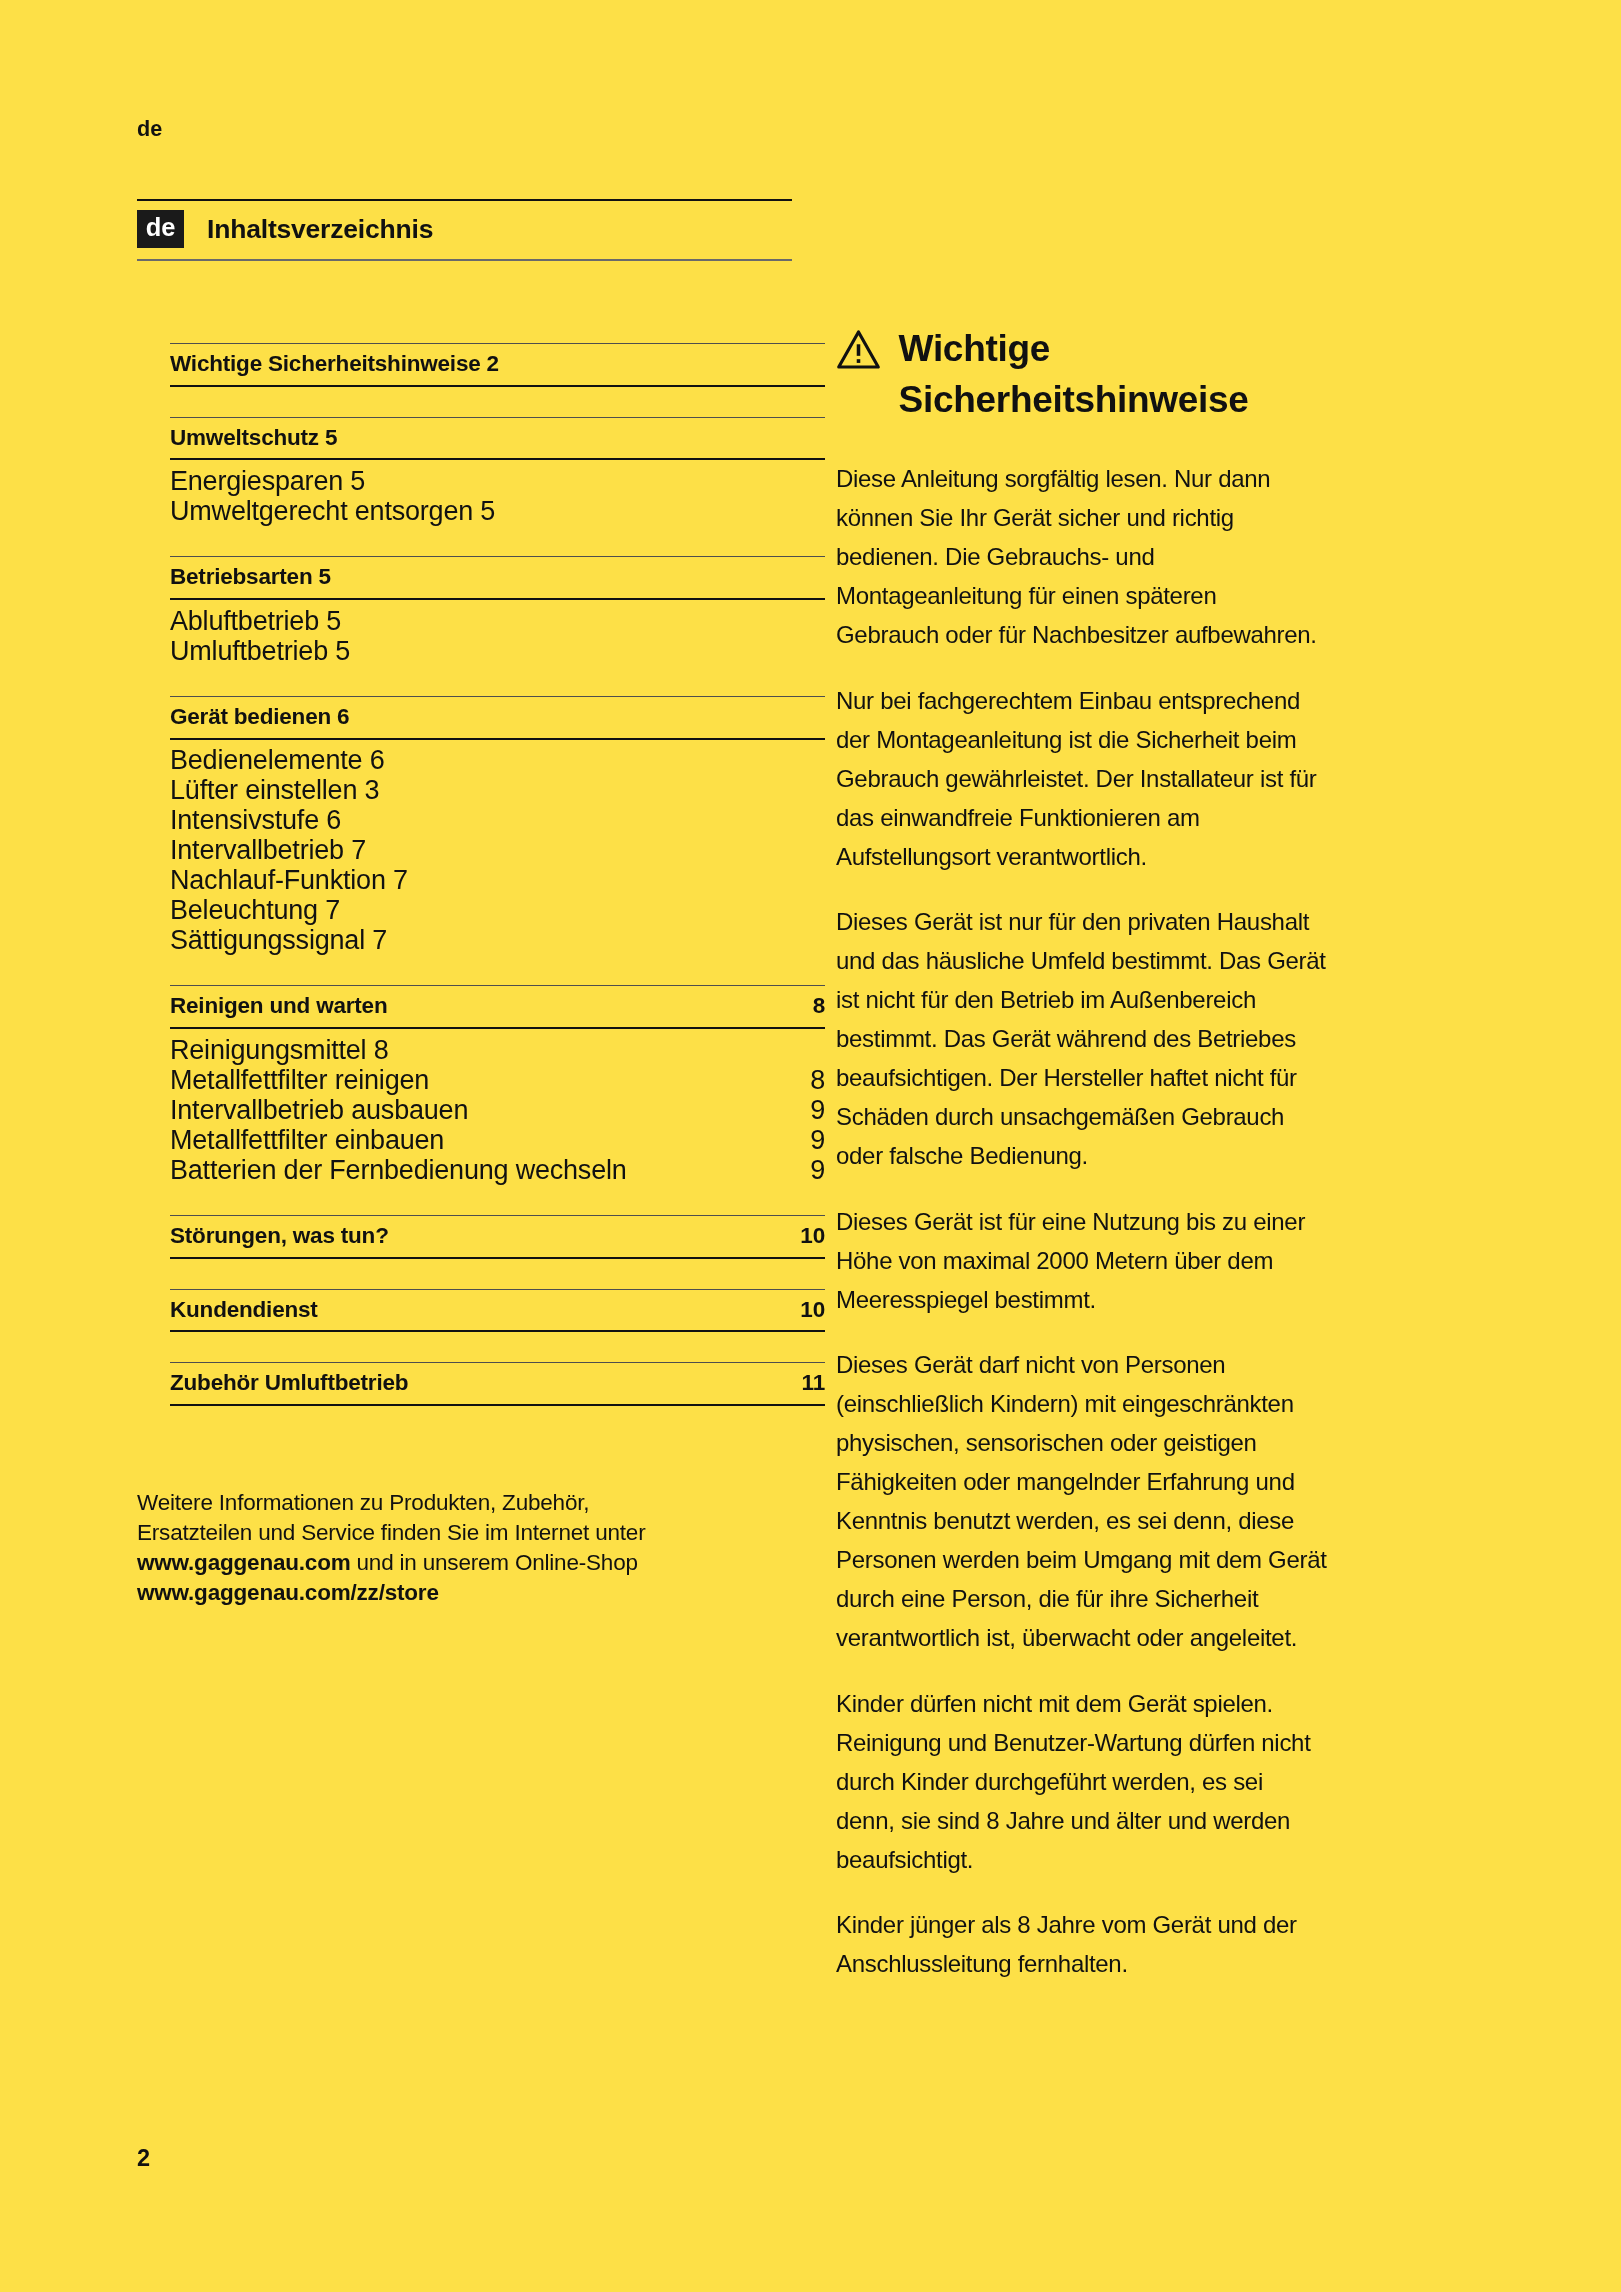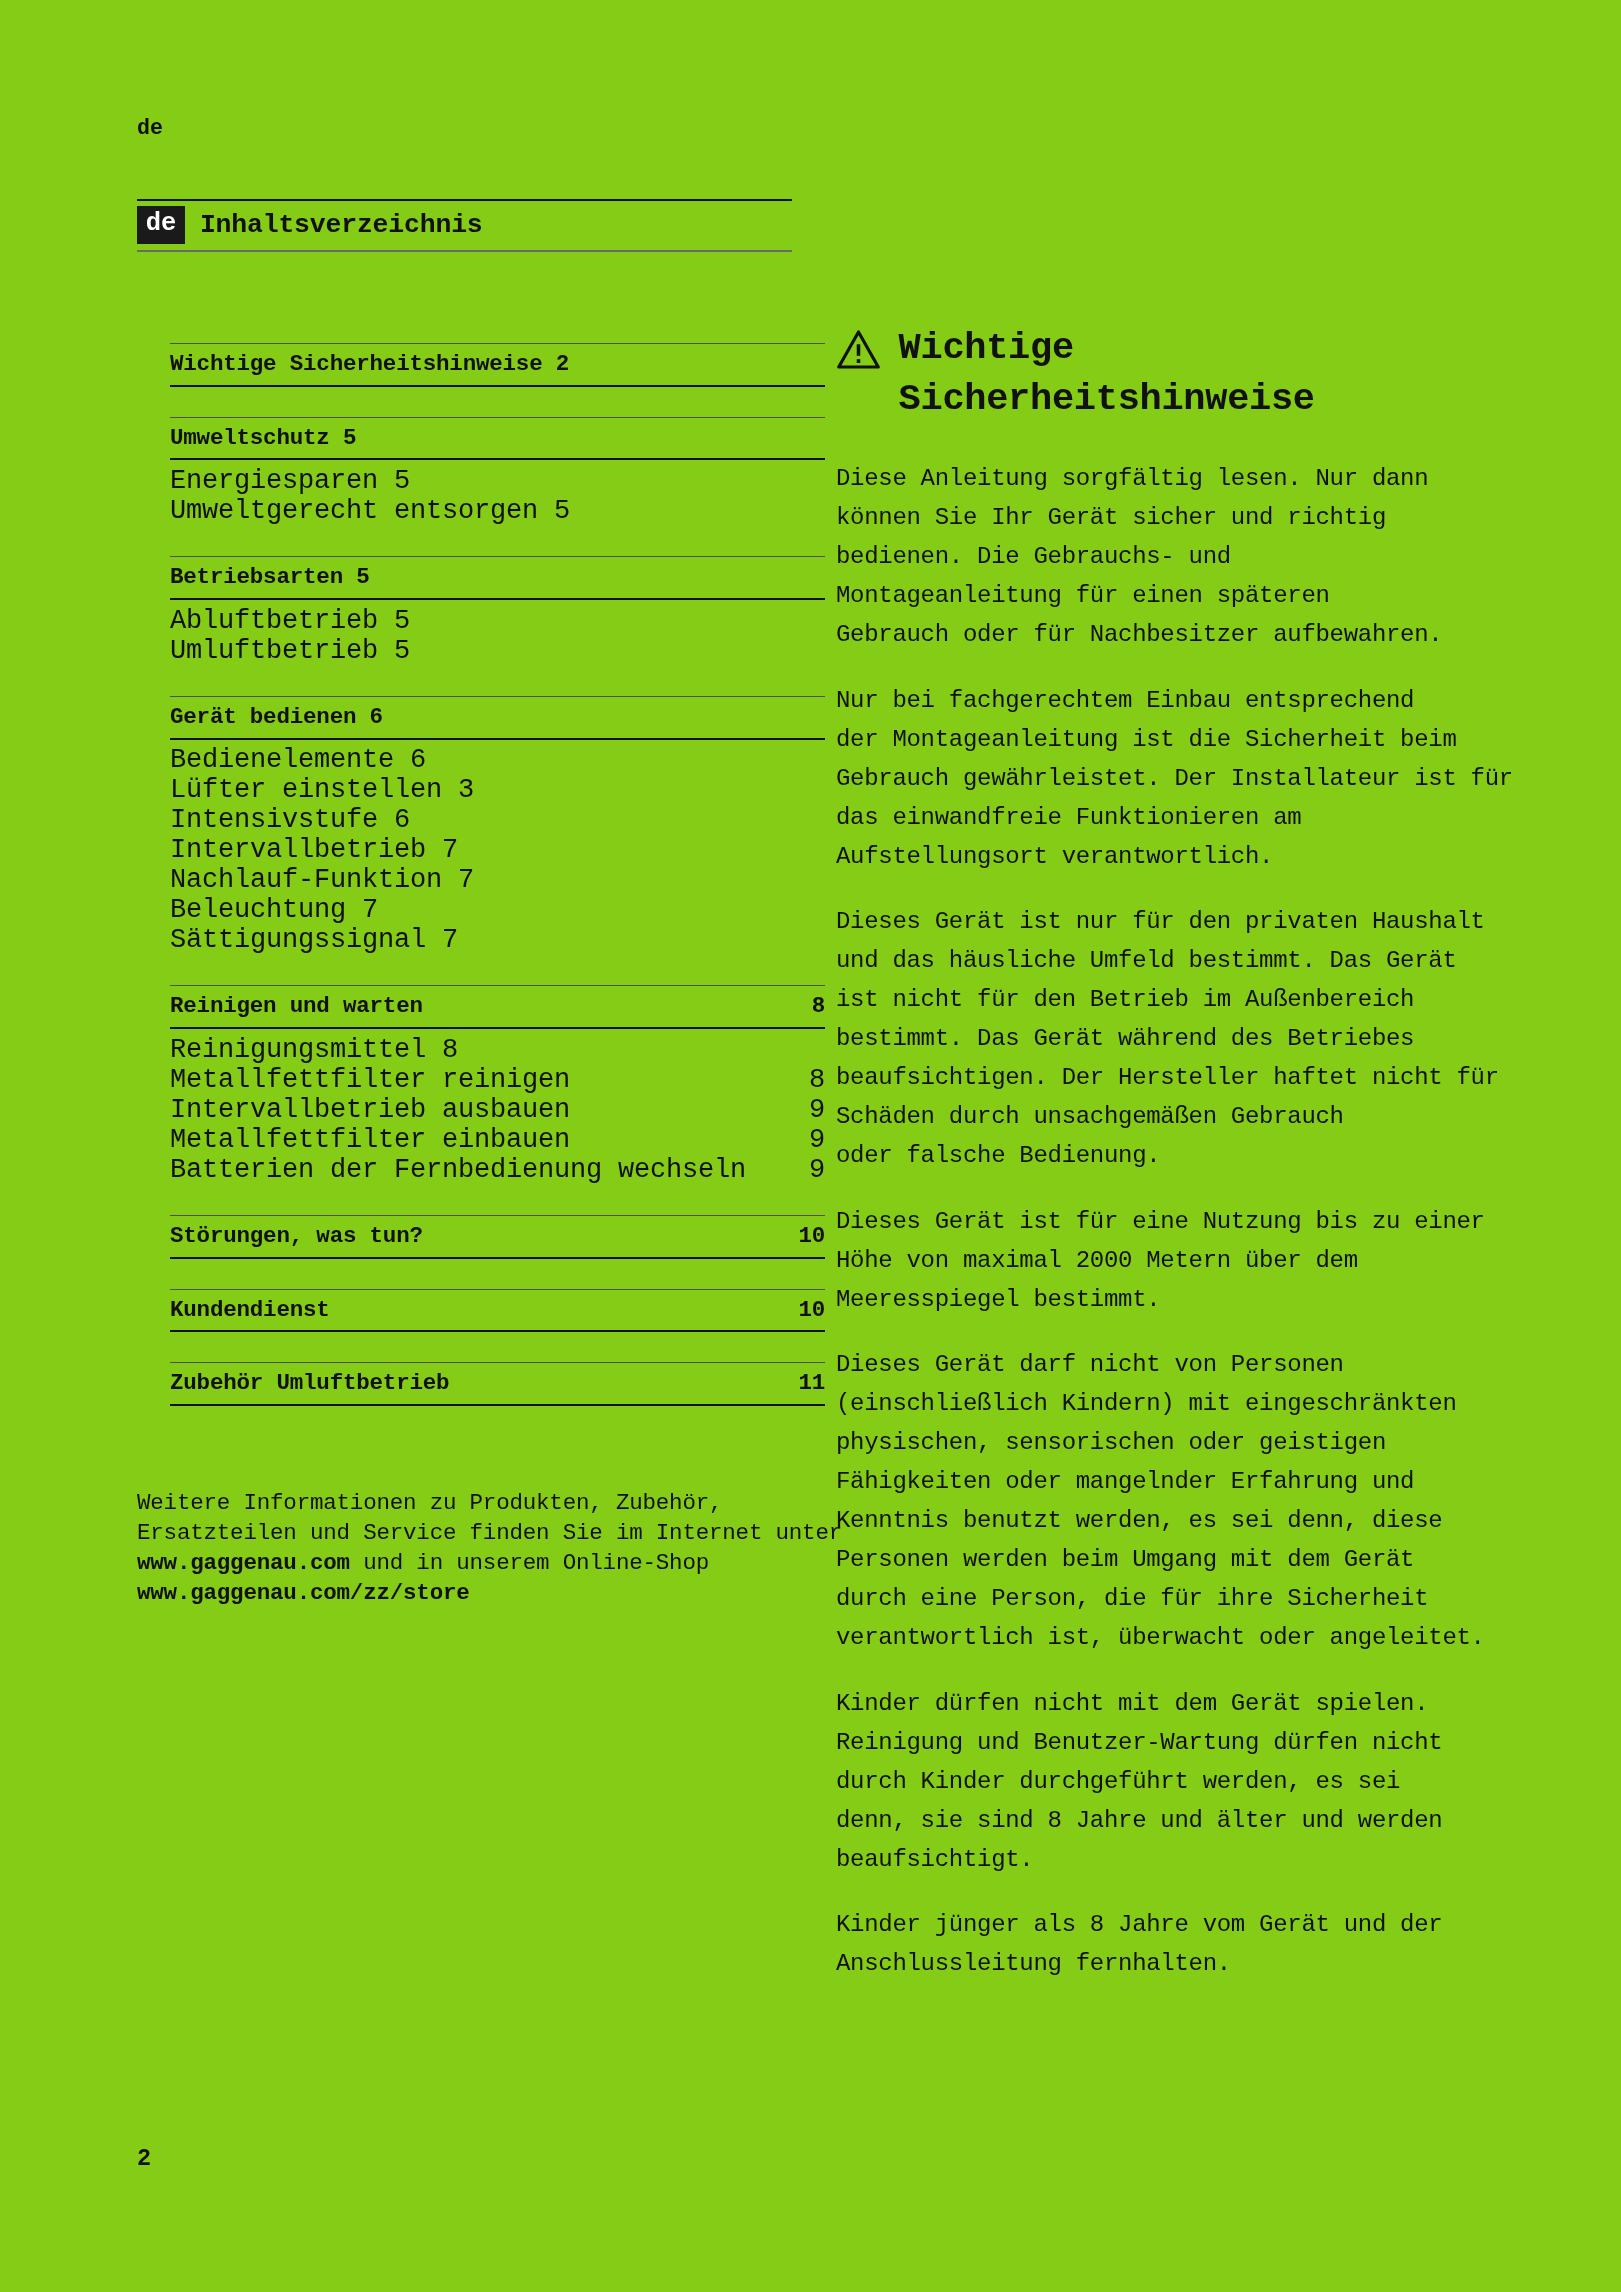--- a/index.html
+++ b/index.html
@@ -1,20 +1,20 @@
 <!DOCTYPE html>
 <html lang="de"><head>
 <meta charset="utf-8">
 <style>
   html,body{margin:0;padding:0;background:#9a9a9a;}
   .page{
     position:relative;
     width:1621px;height:2293px;
-    background:#84cc16;
-    font-family:Liberation Mono, monospace;
+    background:#fde047;
+    font-family:Liberation Sans, sans-serif;
     color:#111;
     overflow:hidden;
   }
   
   .lang-marker{
     position:absolute;left:137px;top:116px;
     font-size:21.6px;font-weight:bold;letter-spacing:0;
   }
   
   .toc-header{
@@ -23,21 +23,21 @@
     border-bottom:2px solid #6a6a6a;
     display:flex;align-items:center;gap:14.7px;
     padding:4.9px 0 5.9px 0;
   }
   .badge{
     background:#1a1a1a;color:#fff;font-weight:bold;
     font-size:25.5px;line-height:25.5px;
     padding:4.9px 8.8px 7.8px 8.8px;
   }
   .toc-title{
-    margin:0;font-size:26.5px;font-weight:bold;letter-spacing:-0.2px;
+    margin:8px;font-size:26.5px;font-weight:bold;letter-spacing:-0.2px;
   }
   
   .toc{
     position:absolute;left:137px;top:343px;width:655px;margin-left:33px;
   }
   .toc-section + .toc-section{margin-top:30px;}
   .toc-title-row{
     border-top:1px solid #4e4e4e;
     border-bottom:2px solid #111;
     display:flex;justify-content:space-between;align-items:baseline;

